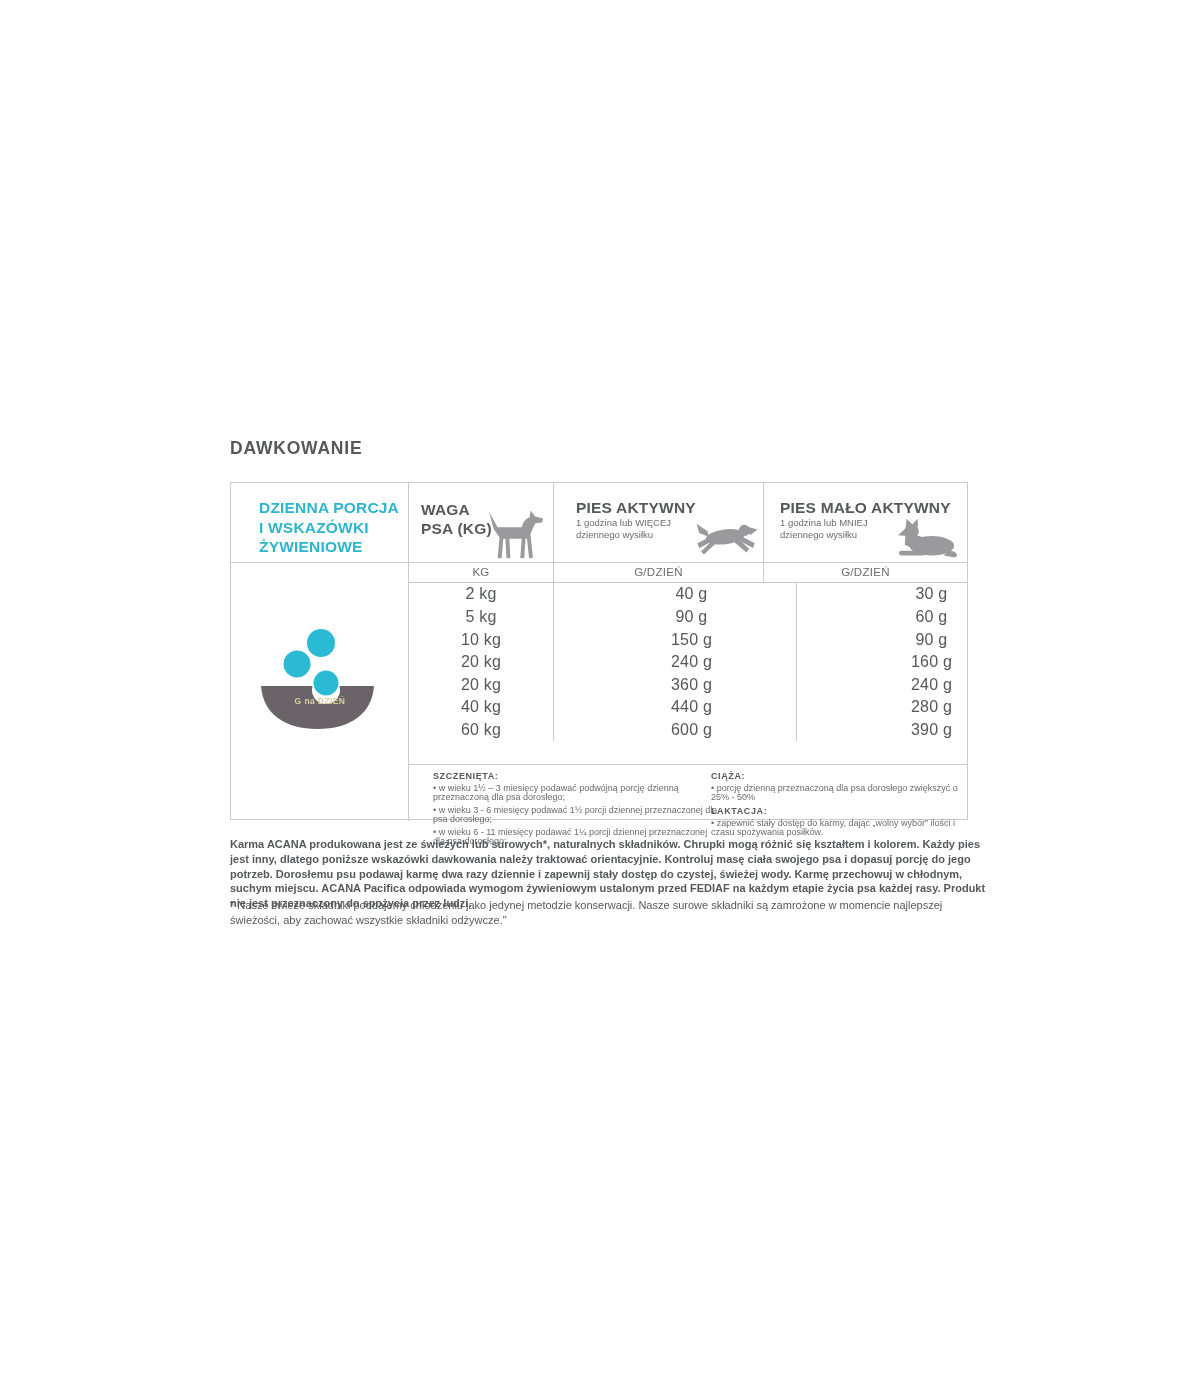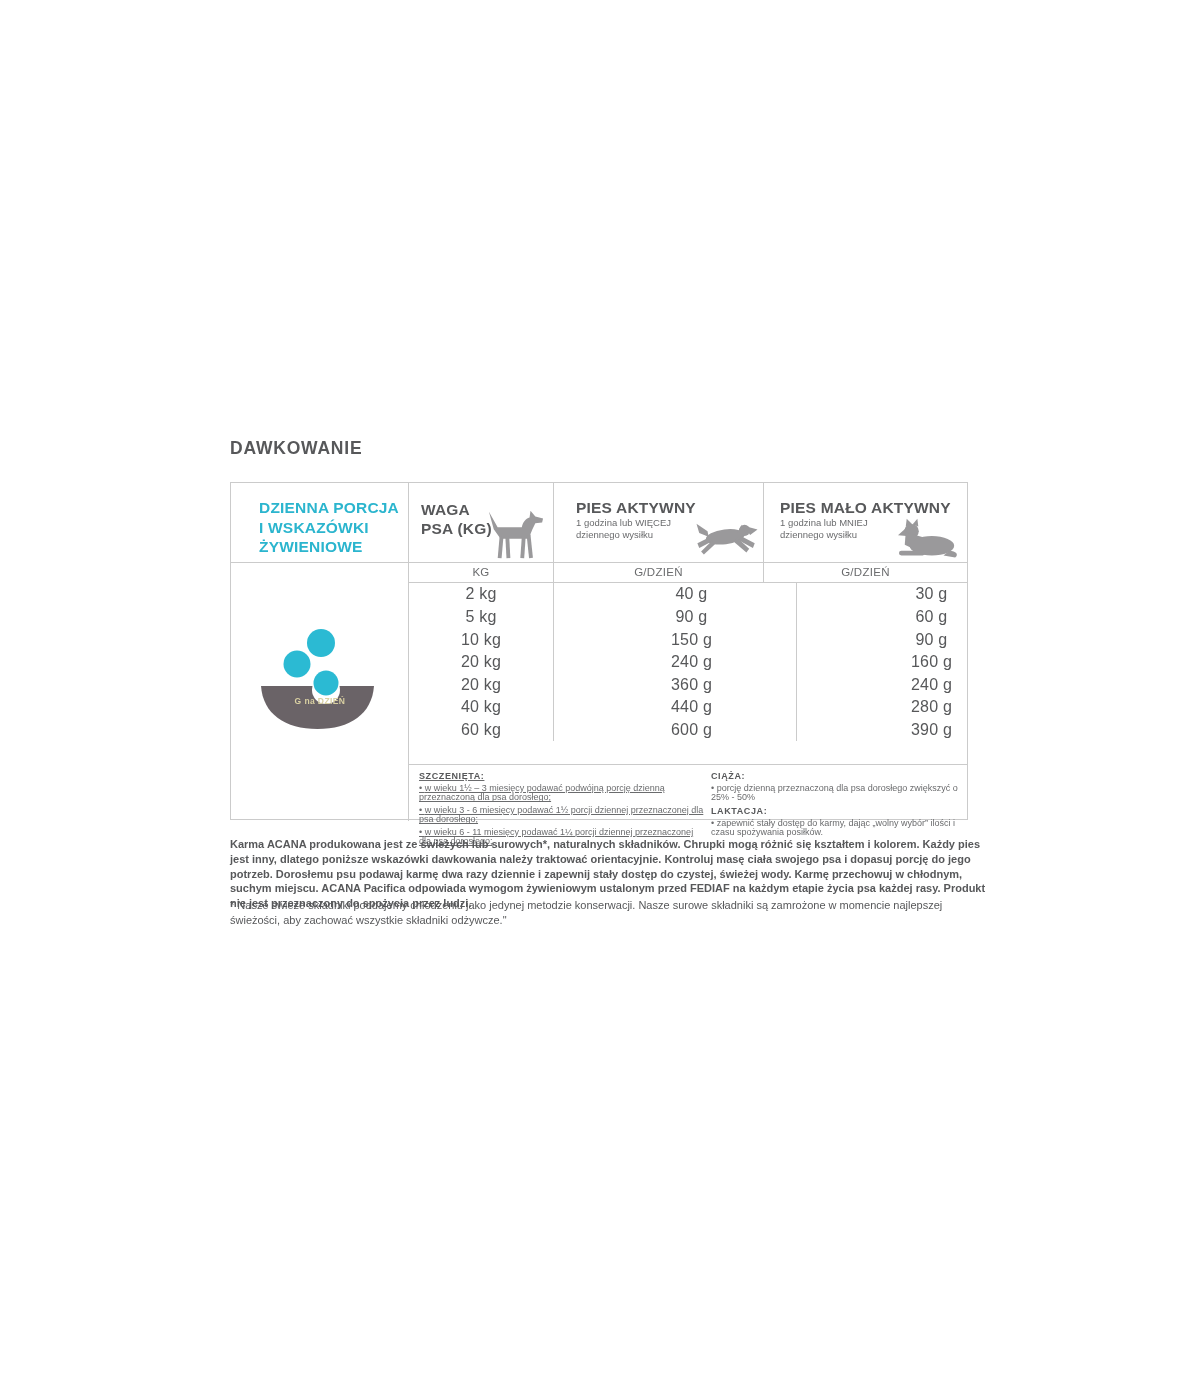--- a/index.html
+++ b/index.html
@@ -56,21 +56,21 @@
   
   .datagrid { position:absolute; left:178px; top:100px; width:558px; height:181px;
     display:grid; grid-template-rows:repeat(8, 1fr); }
   .drow { display:grid; grid-template-columns:145px 210px 203px;gap:33px; }
   .dc { font-size:16px; color:#57585A; text-align:center; align-self:center; letter-spacing:0.2px; }
   .dc.c1, .dc.c2 { border-right:1px solid #CBCBCB; height:100%; display:flex; align-items:center; justify-content:center; }
   .dc.c3 { height:100%; display:flex; align-items:center; justify-content:center; }
 
   
   .notes { position:absolute; left:178px; top:281px; width:558px; height:56px; border-top:1px solid #CBCBCB; font-size:9px; color:#6A6B6D; }
-  .notes-left  { position:absolute; left:10px;  top:6px; width:288px;text-decoration:underline; }
+  .notes-left  { position:absolute; left:24px;  top:6px; width:288px; }
   .notes-right { position:absolute; left:302px; top:6px; width:252px; }
   .nlabel { font-size:9px; font-weight:700; letter-spacing:0.6px; color:#57585A; }
   .nline { margin-top:2.8px; line-height:9.6px; }
   .nline::before { content:"• "; }
   .notes-right .nlabel.second { margin-top:3px; }
 
   
   .bodypara {
     position:absolute; left:230px; width:764px;
     font-size:11px; line-height:14.8px; color:#57585A;

